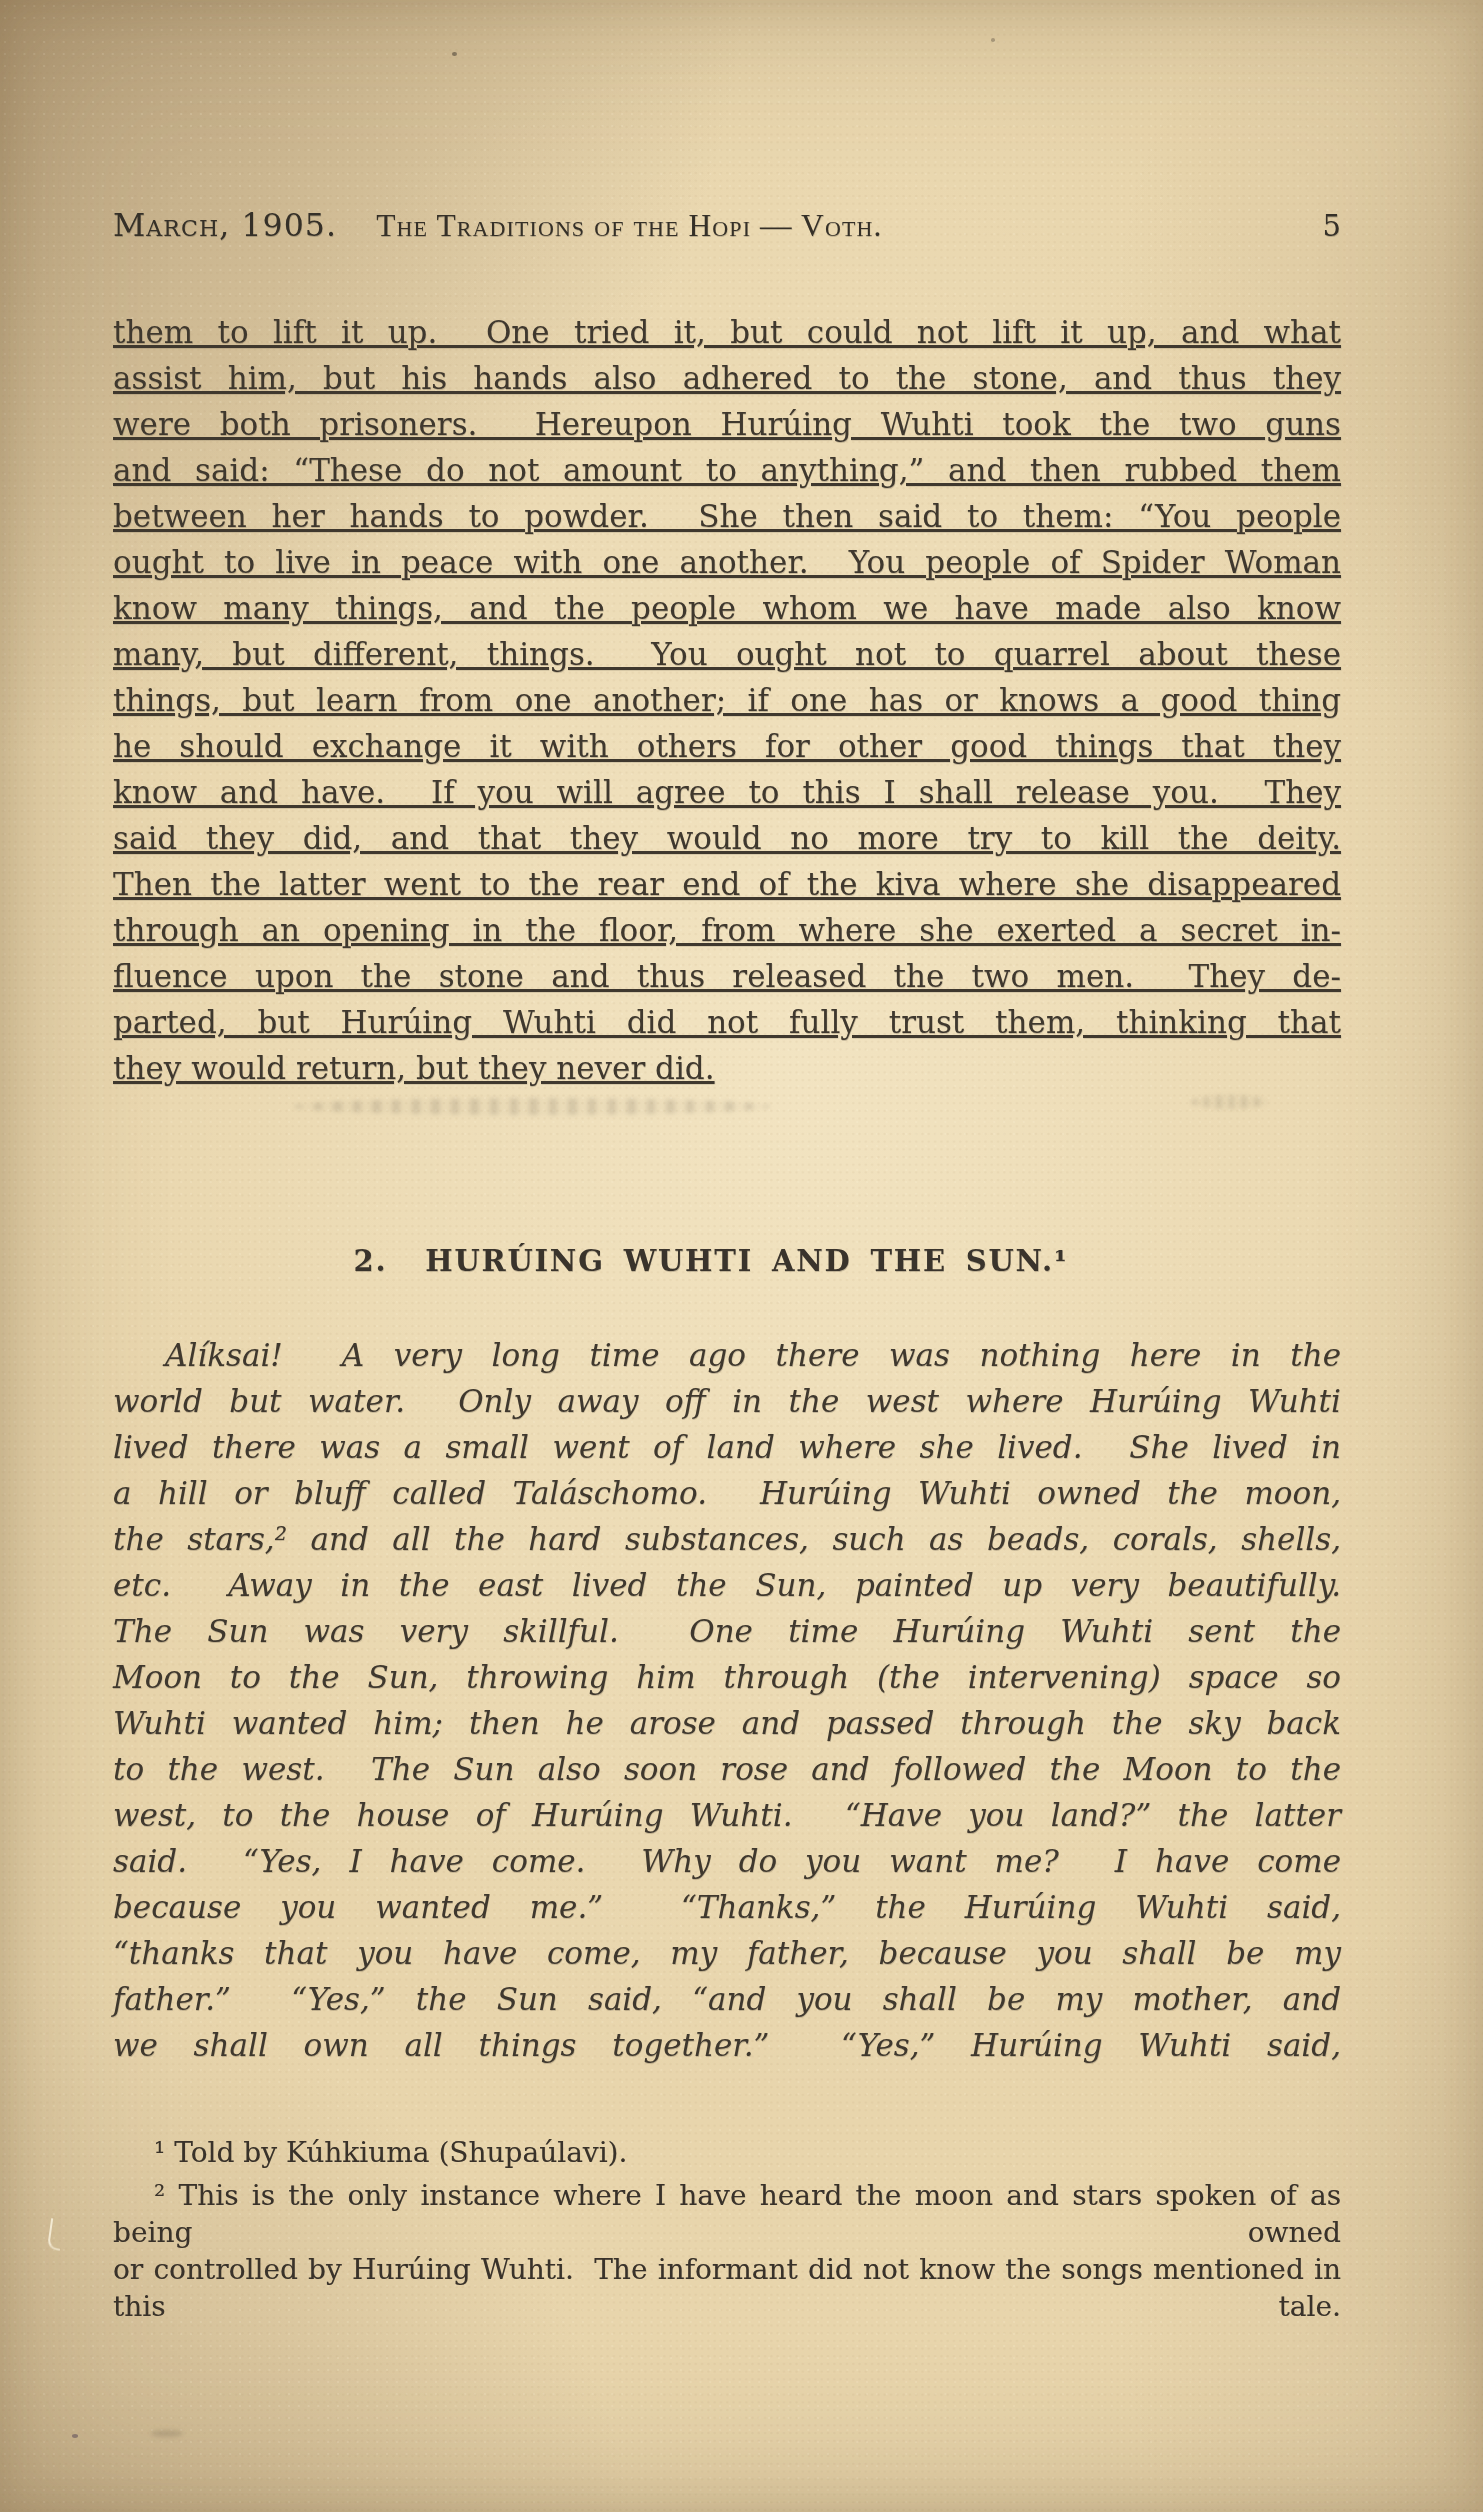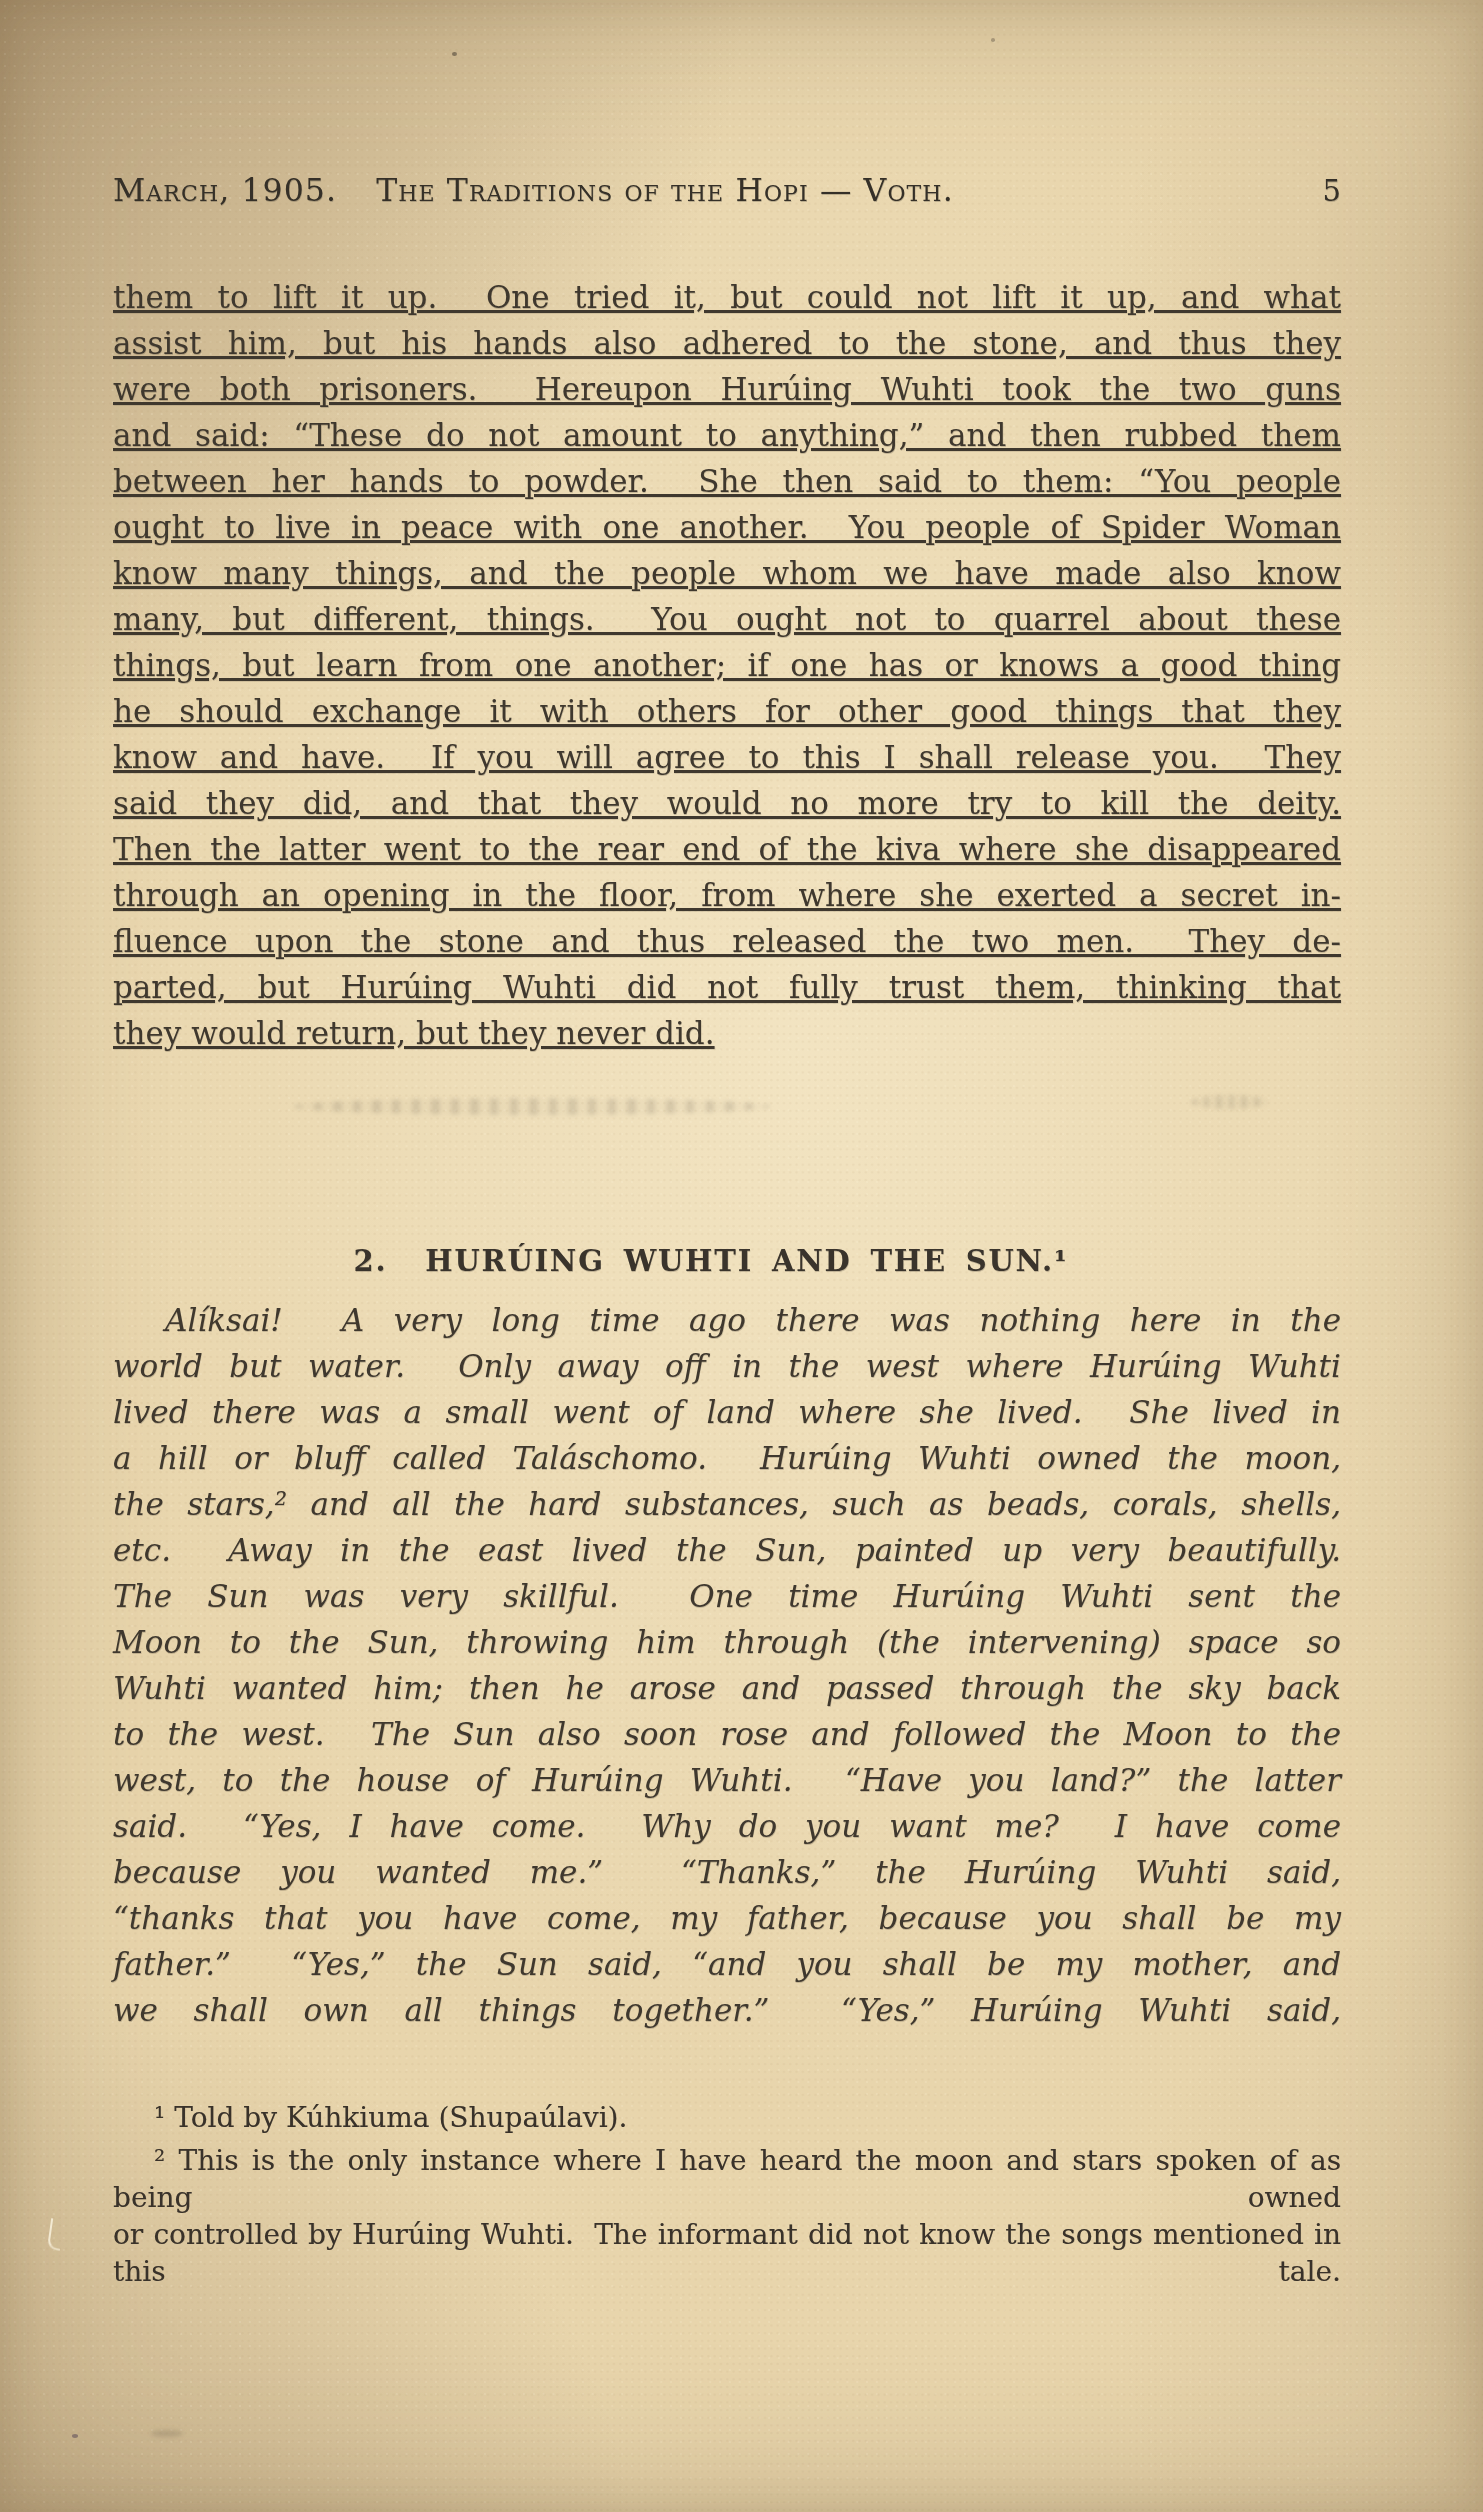--- a/index.html
+++ b/index.html
@@ -15,32 +15,32 @@
       radial-gradient(circle at -4% -2%, rgba(92,64,36,0.40), rgba(92,64,36,0) 27%),
       radial-gradient(circle at 1% 104%, rgba(92,64,36,0.26), rgba(92,64,36,0) 21%),
       radial-gradient(circle at 104% 12%, rgba(92,64,36,0.12), rgba(92,64,36,0) 16%),
       radial-gradient(circle at 103% 92%, rgba(92,64,36,0.10), rgba(92,64,36,0) 15%),
       radial-gradient(ellipse 72% 58% at 53% 42%, rgba(255,246,220,0.45), rgba(255,246,220,0) 72%);
     background-size:6.3px 7.7px,9.8px 12px,auto,auto,auto,auto,auto;
     box-shadow:inset 0 0 161px rgba(96,68,38,0.30), inset 0 0 42px rgba(96,68,38,0.16);
     font-family:"DejaVu Serif","Liberation Serif",serif;
     color:#3c352b;
   }
-  .textblock{position:absolute;left:113px;width:1228px;}
+  .textblock{position:absolute;left:113px;width:1228px;margin-top:35px;}
 
   
   .runhead{
     top:172px;
     display:flex;align-items:baseline;
     font-size:31.5px;font-variant:small-caps;letter-spacing:1.1px;
     color:#353028;
     text-shadow:0.4px 0.5px 0 rgba(53,48,40,0.25);
     white-space:pre;
   }
-  .runhead .title{margin-left:39px;}
+  .runhead .title{margin-left:39px;font-family:Liberation Serif, serif;}
   .runhead .pagenum{margin-left:auto;font-variant:normal;font-size:29px;letter-spacing:0;}
 
   
   .para{font-size:31px;color:#3f382e;text-shadow:0.4px 0.6px 0 rgba(60,52,42,0.22);}
   .para .line{
     text-align:justify;text-align-last:justify;
     white-space:pre-wrap;
   }
   .para.last-left .line:last-child{text-align-last:left;}
   .para.indent-first .line:first-child{text-indent:52px;}

